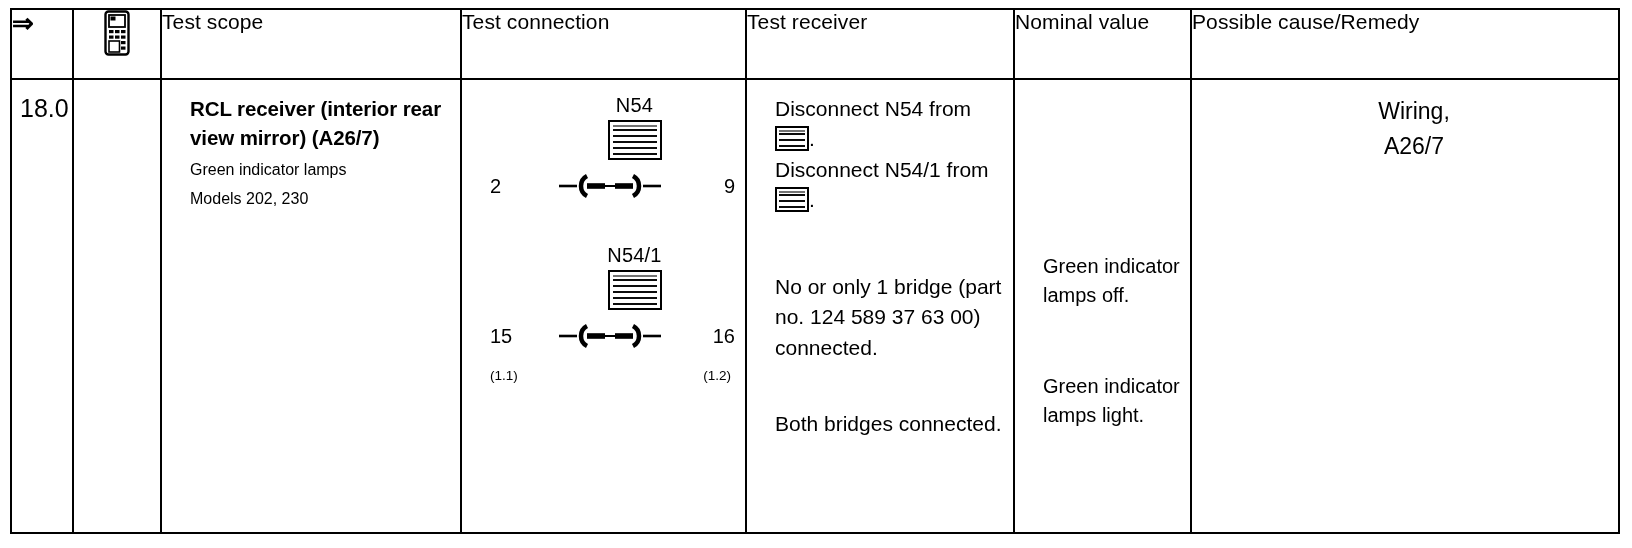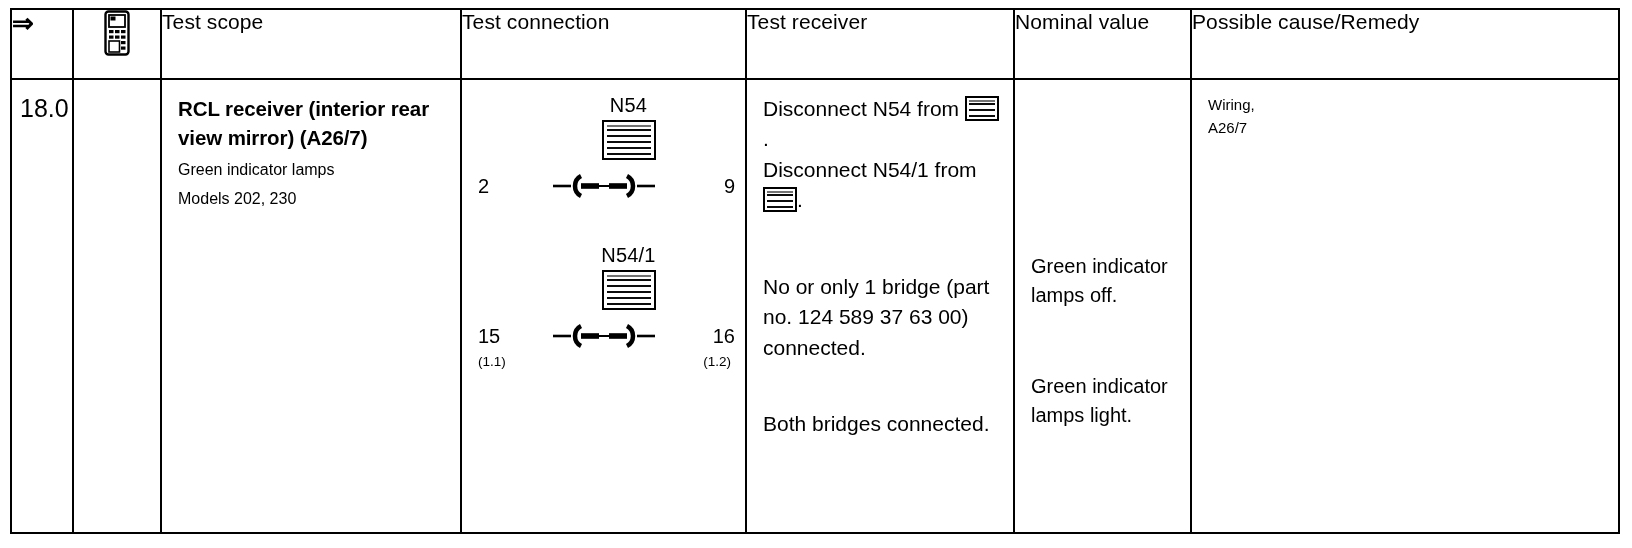--- a/index.html
+++ b/index.html
@@ -71,21 +71,21 @@
   }
   .hdr-tool {
     padding: 8px 0 0 16px;
   }
 
   
   .body-row td {
     height: 450px;
   }
   .cell-pad {
-    padding: 14px 10px 0 16px;
+    padding: 14px 10px 0 28px;
   }
   .step-num {
     font-size: 25px;
     padding: 14px 16px 0 8px;
   }
 
   .scope-title {
     font-weight: bold;
     font-size: 20.5px;
     line-height: 1.42;
@@ -106,22 +106,23 @@
   .gap-2 { height: 46px; }
 
   .nom-block {
     font-size: 20px;
     line-height: 1.45;
   }
   .nom-spacer-1 { height: 158px; }
   .nom-spacer-2 { height: 62px; }
 
   .cause-line {
-    font-size: 15px;
+    font-size: 23px;
     line-height: 1.5;
+    text-align: center;
   }
 
   
   .plug {
     display: inline-block;
     border: 2px solid #000;
     background: #fff;
     box-sizing: border-box;
     vertical-align: -5px;
     position: relative;
@@ -185,21 +186,21 @@
     text-align: right;
   }
   .bridge-wrap {
     flex: 1;
     display: flex;
     justify-content: center;
     align-items: center;
   }
   .sub-row {
     display: flex;
-    margin-top: 4px;
+    margin-top: 18px;
   }
   .sub-left {
     width: 52px;
     font-size: 13.5px;
     text-align: left;
   }
   .sub-right {
     flex: 1;
     font-size: 13.5px;
     text-align: right;

